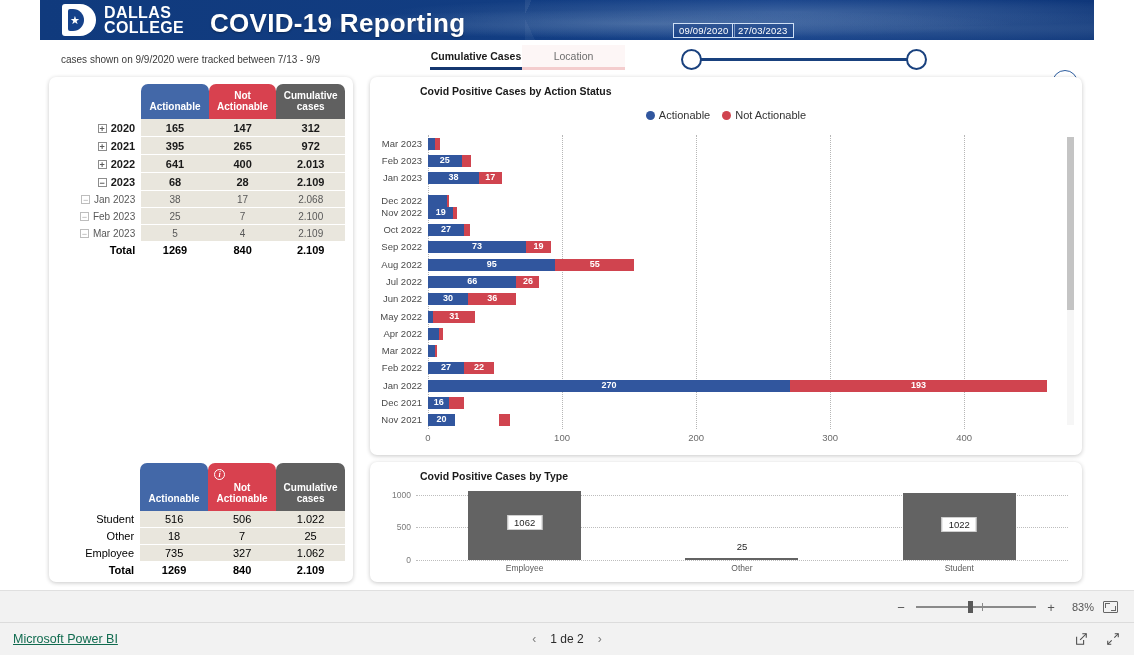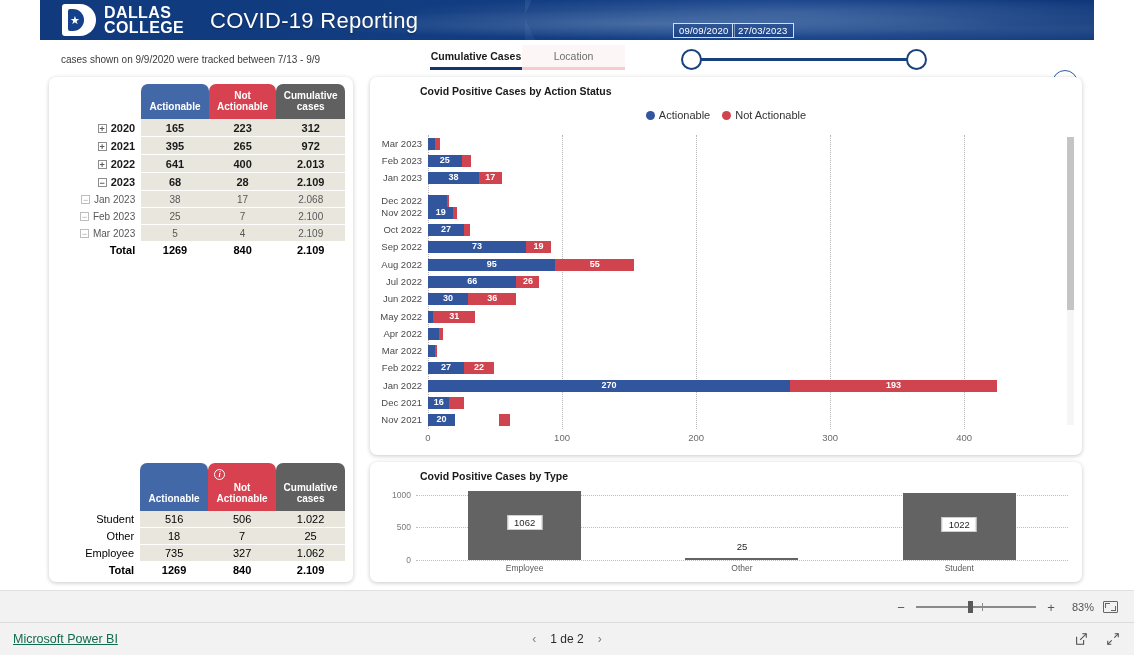--- a/index.html
+++ b/index.html
@@ -41,21 +41,21 @@
   }
   .logo-mark::after{
     content:""; position:absolute; left:6px; top:5px; width:16px; height:22px;
     background:#15418a; border-radius:2px 11px 11px 2px;
   }
   .logo-star{
     position:absolute; left:8px; top:11px; z-index:2; color:#fff; font-size:11px; line-height:11px;
   }
   .logo-text { color:#fff; font-weight:bold; font-size:16px; line-height:15px; letter-spacing:.4px; }
   .banner-title {
-    position:absolute; left:170px; top:8px; color:#fff; font-size:22px; font-weight:normal;
+    position:absolute; left:170px; top:8px; color:#fff; font-size:26px; font-weight:bold;
     letter-spacing:.3px; text-shadow:0 1px 2px rgba(0,0,0,.35);
   }
   .date-chip {
     position:absolute; top:23px; height:15px; padding:0 5px;
     border:1px solid #cfe0f5; color:#fff; font-size:9.5px; line-height:14px;
     background:rgba(20,60,130,.45); letter-spacing:.2px;
   }
   .date-chip.start { left:633px; }
   .date-chip.end { left:692px; }
 
@@ -271,21 +271,21 @@
             <th class="corner" style="width:96px;"></th>
             <th class="hdr blue">Actionable</th>
             <th class="hdr red">Not Actionable</th>
             <th class="hdr grey">Cumulative cases</th>
           </tr>
         </thead>
         <tbody>
           <tr class="level0">
             <td class="rowlabel"><span class="toggle">+</span><span class="lbl">2020</span></td>
             <td class="num">165</td>
-            <td class="num">223</td>
+            <td class="num">147</td>
             <td class="num">312</td>
           </tr>
           <tr class="level0">
             <td class="rowlabel"><span class="toggle">+</span><span class="lbl">2021</span></td>
             <td class="num">395</td>
             <td class="num">265</td>
             <td class="num">972</td>
           </tr>
           <tr class="level0">
             <td class="rowlabel"><span class="toggle">+</span><span class="lbl">2022</span></td>
@@ -492,21 +492,21 @@
             </div>
             <div class="bar-red" style="width: 29.4894px;">
               <span class="bar-val">22</span>
             </div>
           </div>
           <div class="barrow" style="top: 244.765px;">
             <div class="ycat">Jan 2022</div>
             <div class="bar-blue" style="width: 361.915px;">
               <span class="bar-val">270</span>
             </div>
-            <div class="bar-red" style="width: 207px;">
+            <div class="bar-red" style="width: 257px;">
               <span class="bar-val">193</span>
             </div>
           </div>
           <div class="barrow" style="top: 262.059px;">
             <div class="ycat">Dec 2021</div>
             <div class="bar-blue" style="width: 21.4468px;">
               <span class="bar-val">16</span>
             </div>
             <div class="bar-red" style="width: 14.7447px;"></div>
           </div>

